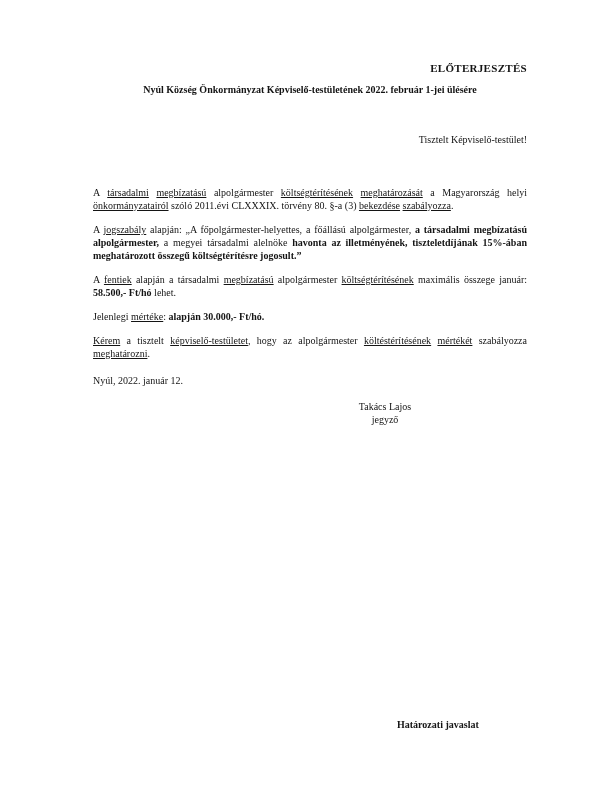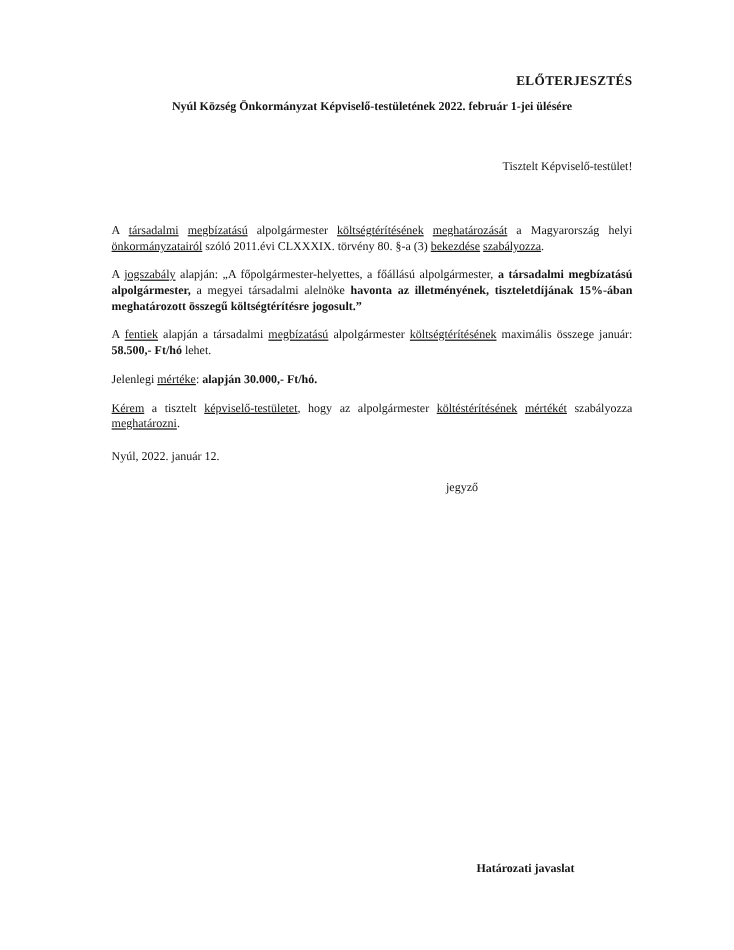--- a/index.html
+++ b/index.html
@@ -92,17 +92,18 @@
       <p><span>A </span><span class="u">társadalmi</span><span> </span><span class="u">megbízatású</span><span> alpolgármester </span><span class="u">költségtérítésének</span><span> </span><span class="u">meghatározását</span><span> a Magyarország helyi </span><span class="u">önkormányzatairól</span><span> szóló 2011.évi CLXXXIX. törvény 80. §-a (3) </span><span class="u">bekezdése</span><span> </span><span class="u">szabályozza</span><span>.</span></p>
       <p><span>A </span><span class="u">jogszabály</span><span> alapján: „A főpolgármester-helyettes, a főállású alpolgármester, </span><span class="b">a társadalmi megbízatású alpolgármester,</span><span> a megyei társadalmi alelnöke </span><span class="b">havonta az illetményének, tiszteletdíjának 15%-ában meghatározott összegű költségtérítésre jogosult.”</span></p>
       <p><span>A </span><span class="u">fentiek</span><span> alapján a társadalmi </span><span class="u">megbízatású</span><span> alpolgármester </span><span class="u">költségtérítésének</span><span> maximális összege január: </span><span class="b">58.500,- Ft/hó</span><span> lehet.</span></p>
       <p><span>Jelenlegi </span><span class="u">mértéke</span><span>: </span><span class="b">alapján 30.000,- Ft/hó.</span></p>
       <p><span class="u">Kérem</span><span> a tisztelt </span><span class="u">képviselő-testületet</span><span>, hogy az alpolgármester </span><span class="u">költéstérítésének</span><span> </span><span class="u">mértékét</span><span> szabályozza </span><span class="u">meghatározni</span><span>.</span></p>
     </div>
 
   <div class="dateline">Nyúl, 2022. január 12.</div>
 
   <div class="signature-block">
+    <div>Takács Lajos</div>
     <div>jegyző</div>
   </div>
 
   <div class="footer-heading">Határozati javaslat</div>
 </div>
 
 </body></html>

